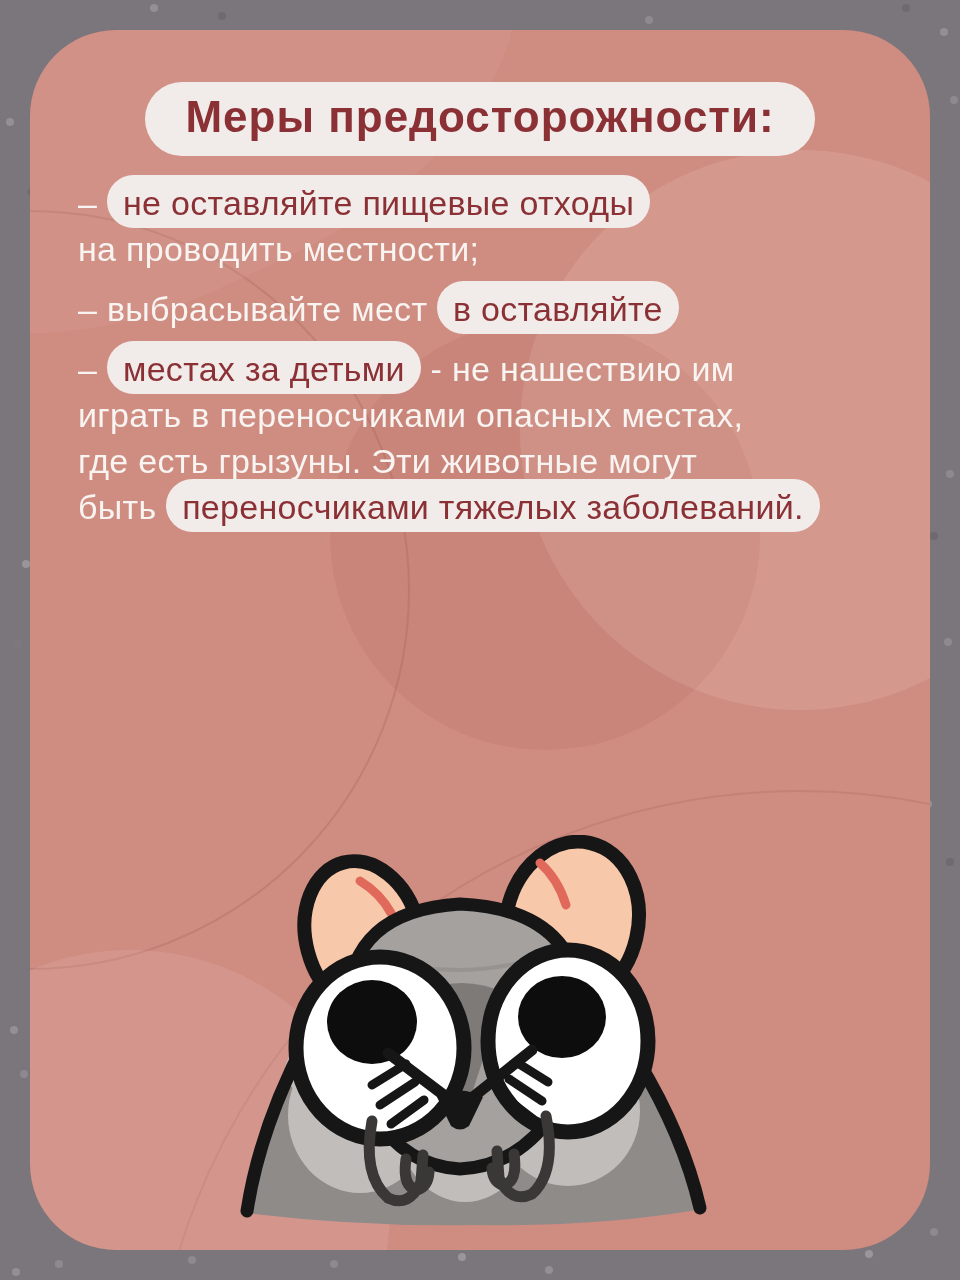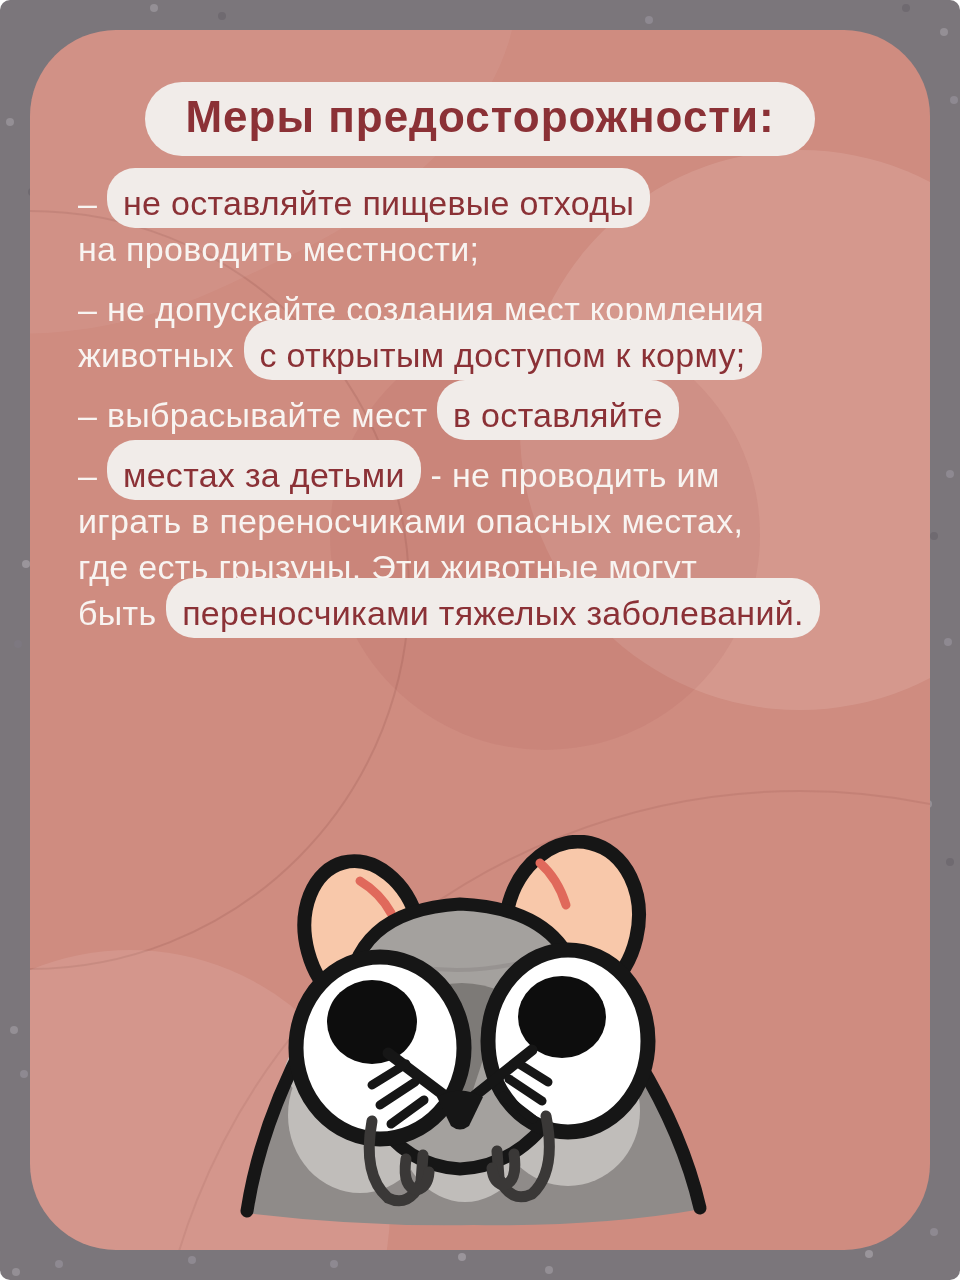--- a/index.html
+++ b/index.html
@@ -4,21 +4,21 @@
 <style>
   :root{
     --bg:#7b767b;
     --card:#cf8c80;
     --pill:#f1ece9;
     --accent:#8b3136;
     --text:#f8f4f1;
   }
   *{margin:0;padding:0;box-sizing:border-box;}
   body{width:960px;height:1280px;overflow:hidden;font-family:"Liberation Sans","DejaVu Sans",sans-serif;}
-  .page{position:relative;width:960px;height:1280px;background:var(--bg);overflow:hidden;border-radius:10px;}
+  .page{position:relative;width:960px;height:1280px;background:var(--bg);overflow:hidden;}
 
   
   .dots{position:absolute;left:0;top:0;width:8px;height:8px;border-radius:50%;background:transparent;
     box-shadow:
       150px 4px 0 0 #948f95, 218px 12px 0 0 #6f6a70, 645px 16px 0 0 #8e8991, 902px 4px 0 0 #6f6a70,
       80px 94px 0 0 #8e8991, 6px 118px 0 0 #948f95, 28px 188px 0 0 #6f6a70,
       22px 560px 0 0 #9a959b, 14px 640px 0 0 #7d7880, 10px 1026px 0 0 #948f95,
       940px 28px 0 0 #948f95, 950px 96px 0 0 #8e8991, 906px 266px 0 0 #9a959b,
       910px 406px 0 0 #948f95, 946px 470px 0 0 #8e8991, 930px 532px 0 0 #6f6a70,
       944px 638px 0 0 #8e8991, 924px 800px 0 0 #948f95, 946px 858px 0 0 #6f6a70,
@@ -44,21 +44,21 @@
 
   .title-wrap{position:absolute;left:0;top:52px;width:100%;text-align:center;}
   .title-pill{display:inline-block;background:var(--pill);color:var(--accent);
       font-size:44px;font-weight:bold;letter-spacing:1px;
       padding:10px 40px 14px;border-radius:40px;}
 
   .bullets{position:absolute;left:48px;top:150px;width:834px;
       font-size:34px;line-height:46px;letter-spacing:.3px;color:var(--text);}
   .bullet{margin:0 0 14px 0;}
   .bullet.last{margin-top:8px;}
-  .hl{background:var(--pill);color:var(--accent);padding:16px 16px 6px;border-radius:28px;white-space:nowrap;}
+  .hl{background:var(--pill);color:var(--accent);padding:9px 16px 6px;border-radius:28px;white-space:nowrap;}
 
   .mouse{position:absolute;left:180px;top:805px;width:560px;height:415px;}
 </style>
 </head>
 <body>
 
 <div class="page">
   <div class="dots"></div>
 
   <div class="card">
@@ -68,23 +68,22 @@
     <div class="deco deco-ring2"></div>
     <div class="deco deco-corner-light"></div>
     <div class="deco deco-band"></div>
 
     <div class="title-wrap">
       <span class="title-pill">Меры предосторожности:</span>
     </div>
 
     <div class="bullets">
         <p class="bullet"><span class="plain">– </span><span class="hl">не оставляйте пищевые отходы</span><br><span class="plain">на проводить местности;</span></p>
-        <p class="bullet"><span class="plain">– не допускайте создания мест кормления</span><br><span class="plain">животных </span><span class="hl">с открытым доступом к корму;</span></p>
         <p class="bullet"><span class="plain">– выбрасывайте мест </span><span class="hl">в оставляйте</span><br></p>
-        <p class="bullet last"><span class="plain">– </span><span class="hl">местах за детьми</span><span class="plain"> - не проводить им</span><br><span class="plain">играть в переносчиками опасных местах,</span><br><span class="plain">где есть грызуны. Эти животные могут</span><br><span class="plain">быть </span><span class="hl">переносчиками тяжелых заболеваний.</span></p>
+        <p class="bullet last"><span class="plain">– </span><span class="hl">местах за детьми</span><span class="plain"> - не нашествию им</span><br><span class="plain">играть в переносчиками опасных местах,</span><br><span class="plain">где есть грызуны. Эти животные могут</span><br><span class="plain">быть </span><span class="hl">переносчиками тяжелых заболеваний.</span></p>
       </div>
 
     <svg class="mouse" viewBox="0 0 560 415" aria-hidden="true">
 
       <g>
         <path d="M 95 205 Q 50 290 36 378 Q 150 392 264 390 Q 390 392 492 374 Q 474 295 430 225 Q 405 188 372 182 L 130 182 Q 108 188 95 205 Z" fill="#8f8b89"></path>
         <g fill="#c0bdba">
           <ellipse cx="250" cy="235" rx="175" ry="62"></ellipse>
           <ellipse cx="150" cy="280" rx="72" ry="78"></ellipse>
           <ellipse cx="255" cy="285" rx="68" ry="82"></ellipse>

